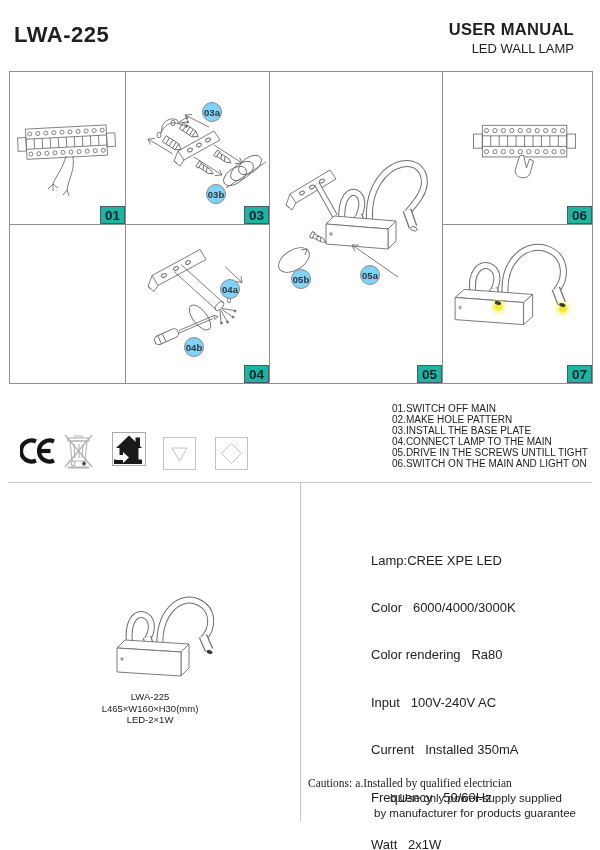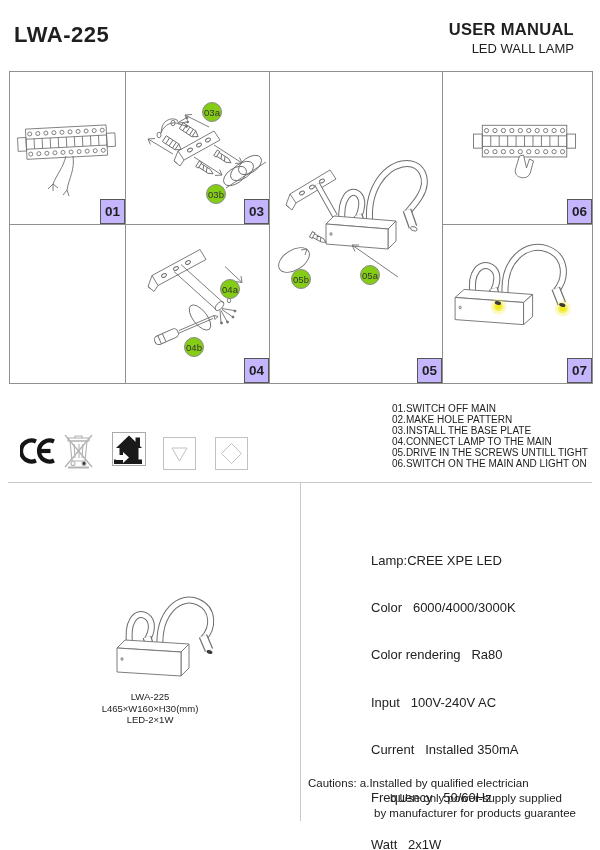--- a/index.html
+++ b/index.html
@@ -12,37 +12,37 @@
   .hdr-sub{font-size:13px;margin-top:2px;}
   .grid{position:absolute;left:9px;top:71px;width:582px;height:311px;
         box-sizing:content-box;border:1px solid #8f8f8f;display:flex;}
   .col{position:relative;}
   .col-b{border-right:1px solid #8f8f8f;}
   .c1{width:116px;} .c2{width:144px;} .c3{width:173px;} .c4{width:149px;text-align:right;}
   .cellT{position:relative;height:153px;border-bottom:1px solid #8f8f8f;}
   .cellB{position:relative;height:158px;}
   .cellF{position:relative;height:311px;}
   .cell svg,.cellT svg,.cellB svg,.cellF svg{position:absolute;left:0;top:0;width:100%;height:100%;}
-  .badge{position:absolute;right:0;bottom:0;width:25px;height:25px;border:1px solid #565656;
-         background:#c4b5fd;font-weight:bold;font-size:13.5px;display:flex;align-items:center;
+  .badge{position:absolute;right:0;bottom:0;width:25px;height:18px;border:1px solid #565656;
+         background:#14b8a6;font-weight:bold;font-size:13.5px;display:flex;align-items:center;
          justify-content:center;z-index:3;}
   .callout{position:absolute;width:20px;height:20px;border:1px solid #8a8a8a;border-radius:50%;
-           background:#84cc16;font-size:9.5px;color:#333;display:flex;align-items:center;
-           justify-content:center;z-index:2;}
+           background:#7dd3fc;font-size:9.5px;color:#333;display:flex;align-items:center;
+           justify-content:center;z-index:2;font-weight:bold;}
   .instructions{position:absolute;left:392px;top:404px;font-size:10px;line-height:10.9px;color:#222;}
   .icon{position:absolute;}
   .hline{position:absolute;left:8px;top:482px;width:584px;height:1px;background:#c8c8c8;}
   .vline{position:absolute;left:300px;top:483px;width:1px;height:338px;background:#c8c8c8;}
   .specs{position:absolute;left:371px;top:521px;font-size:13px;line-height:15.8px;
          color:#222;white-space:pre;}
   .figure{position:absolute;left:70px;top:582px;width:180px;height:110px;}
   .caption{position:absolute;left:65px;top:691px;width:170px;text-align:center;
            font-size:9.5px;line-height:11.5px;color:#222;}
   .cautions{position:absolute;left:308px;top:776px;font-size:11.5px;line-height:15.2px;color:#222;}
-  .caut-row span{display:inline;}
+  .caut-row span{display:inline;font-family:Liberation Serif, serif;}
   .caut-ind1{margin-left:62px;padding-left:20px;}
   .caut-ind2{margin-left:66px;text-align:center;}
 </style>
 </head>
 <body>
 
 <div class="page">
 
   <svg width="0" height="0" style="position:absolute">
     <defs>

